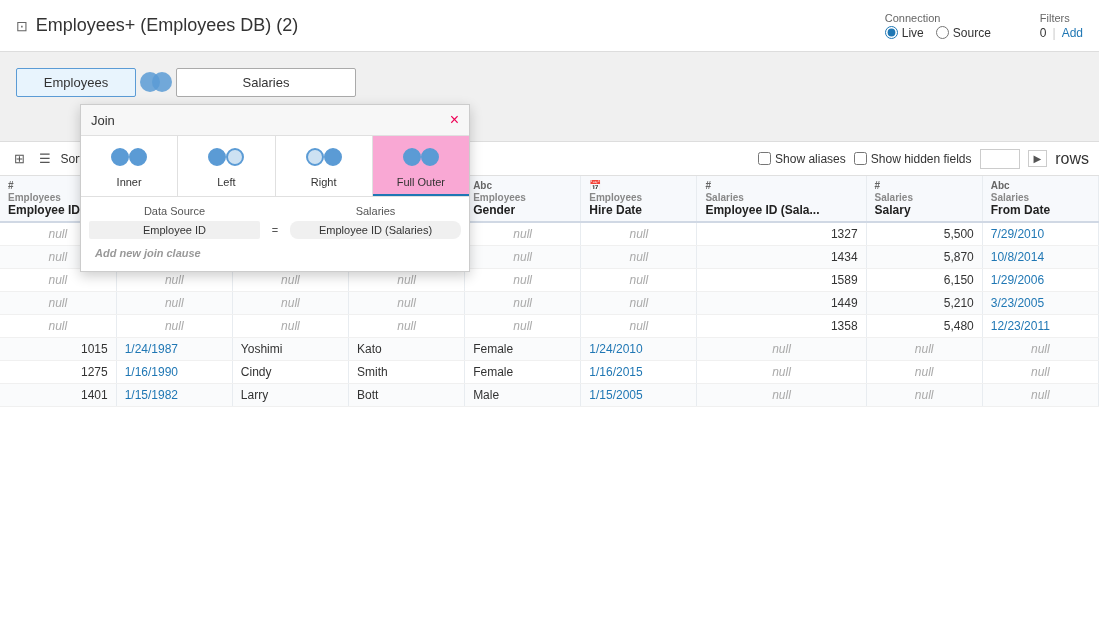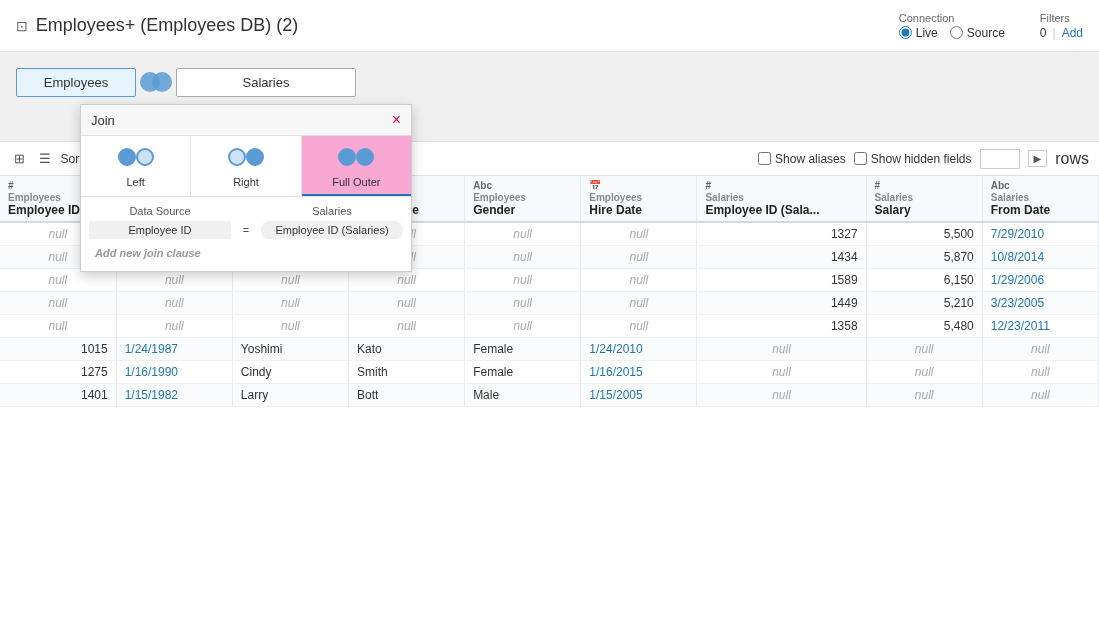--- a/index.html
+++ b/index.html
@@ -5,21 +5,21 @@
     * { box-sizing: border-box; margin: 0; padding: 0; }
     body { font-family: 'Segoe UI', Arial, sans-serif; font-size: 12px; background: #f5f5f5; color: #333; overflow: hidden; }
 
     .app-container { width: 1099px; height: 633px; background: #fff; display: flex; flex-direction: column; }
 
     
     .header { display: flex; align-items: center; justify-content: space-between; padding: 8px 16px; border-bottom: 1px solid #ddd; background: #fff; min-height: 52px; }
     .header-left { display: flex; align-items: center; gap: 8px; }
     .header-icon { color: #666; font-size: 14px; }
     .header-title { font-size: 18px; font-weight: 300; color: #333; }
-    .header-right { display: flex; align-items: center; gap: 35px; }
+    .header-right { display: flex; align-items: center; gap: 49px; }
     .connection-group, .filters-group { display: flex; flex-direction: column; align-items: flex-start; gap: 2px; }
     .group-label { font-size: 11px; color: #666; }
     .radio-group { display: flex; gap: 12px; align-items: center; }
     .radio-item { display: flex; align-items: center; gap: 4px; font-size: 12px; }
     .radio-item input[type=radio] { accent-color: #1f77b4; }
     .filters-row { display: flex; align-items: center; gap: 6px; }
     .filters-count { font-size: 12px; color: #333; }
     .filters-add { color: #1f77b4; text-decoration: none; font-size: 12px; cursor: pointer; }
     .pipe { color: #ccc; }
 
@@ -29,21 +29,21 @@
     .table-pill { background: #fff; border: 1px solid #aaa; padding: 6px 16px; font-size: 13px; color: #333; border-radius: 2px; min-width: 120px; text-align: center; position: relative; }
     .table-pill.active { background: #e8f4fd; border-color: #5b9bd5; }
     .join-connector { display: flex; align-items: center; justify-content: center; width: 40px; height: 36px; position: relative; z-index: 2; }
     .join-circles { display: flex; align-items: center; }
     .join-circle { width: 20px; height: 20px; border-radius: 50%; opacity: 0.85; }
     .join-circle.left-c { background: #5b9bd5; margin-right: -8px; }
     .join-circle.right-c { background: #5b9bd5; }
     .table-pill-salaries { background: #fff; border: 1px solid #aaa; padding: 6px 16px; font-size: 13px; color: #333; border-radius: 2px; min-width: 180px; text-align: center; }
 
     
-    .join-dialog { position: absolute; top: 52px; left: 80px; width: 332px; background: #fff; border: 1px solid #ccc; box-shadow: 0 4px 12px rgba(0,0,0,0.2); z-index: 100; }
+    .join-dialog { position: absolute; top: 52px; left: 80px; width: 390px; background: #fff; border: 1px solid #ccc; box-shadow: 0 4px 12px rgba(0,0,0,0.2); z-index: 100; }
     .join-dialog-header { display: flex; align-items: center; justify-content: space-between; padding: 6px 10px; border-bottom: 1px solid #e0e0e0; background: #f7f7f7; }
     .join-dialog-title { font-size: 13px; color: #333; font-weight: 500; }
     .close-btn { color: #e05; cursor: pointer; font-size: 16px; border: none; background: none; }
 
     .join-types { display: flex; border-bottom: 1px solid #e0e0e0; }
     .join-type-btn { flex: 1; display: flex; flex-direction: column; align-items: center; padding: 8px 4px 6px; cursor: pointer; border: none; background: #fff; border-right: 1px solid #e0e0e0; font-size: 11px; color: #333; }
     .join-type-btn:last-child { border-right: none; }
     .join-type-btn.active { background: #f9a8d4; border-bottom: 2px solid #1f77b4; }
     .join-icon { width: 36px; height: 28px; position: relative; margin-bottom: 4px; }
     .jc { width: 18px; height: 18px; border-radius: 50%; position: absolute; top: 4px; border: 2px solid #aaa; }
@@ -146,20 +146,27 @@
       </div>
       <div class="table-pill-salaries">Salaries</div>
     </div>
 
     <div class="join-dialog">
       <div class="join-dialog-header">
         <span class="join-dialog-title">Join</span>
         <button class="close-btn">×</button>
       </div>
       <div class="join-types">
+        <button class="join-type-btn">
+          <div class="join-icon join-inner">
+            <div class="jc jleft"></div>
+            <div class="jc jright"></div>
+          </div>
+          <span>Inner</span>
+        </button>
         <button class="join-type-btn">
           <div class="join-icon join-left">
             <div class="jc jleft"></div>
             <div class="jc jright"></div>
           </div>
           <span>Left</span>
         </button>
         <button class="join-type-btn">
           <div class="join-icon join-right">
             <div class="jc jleft"></div>

